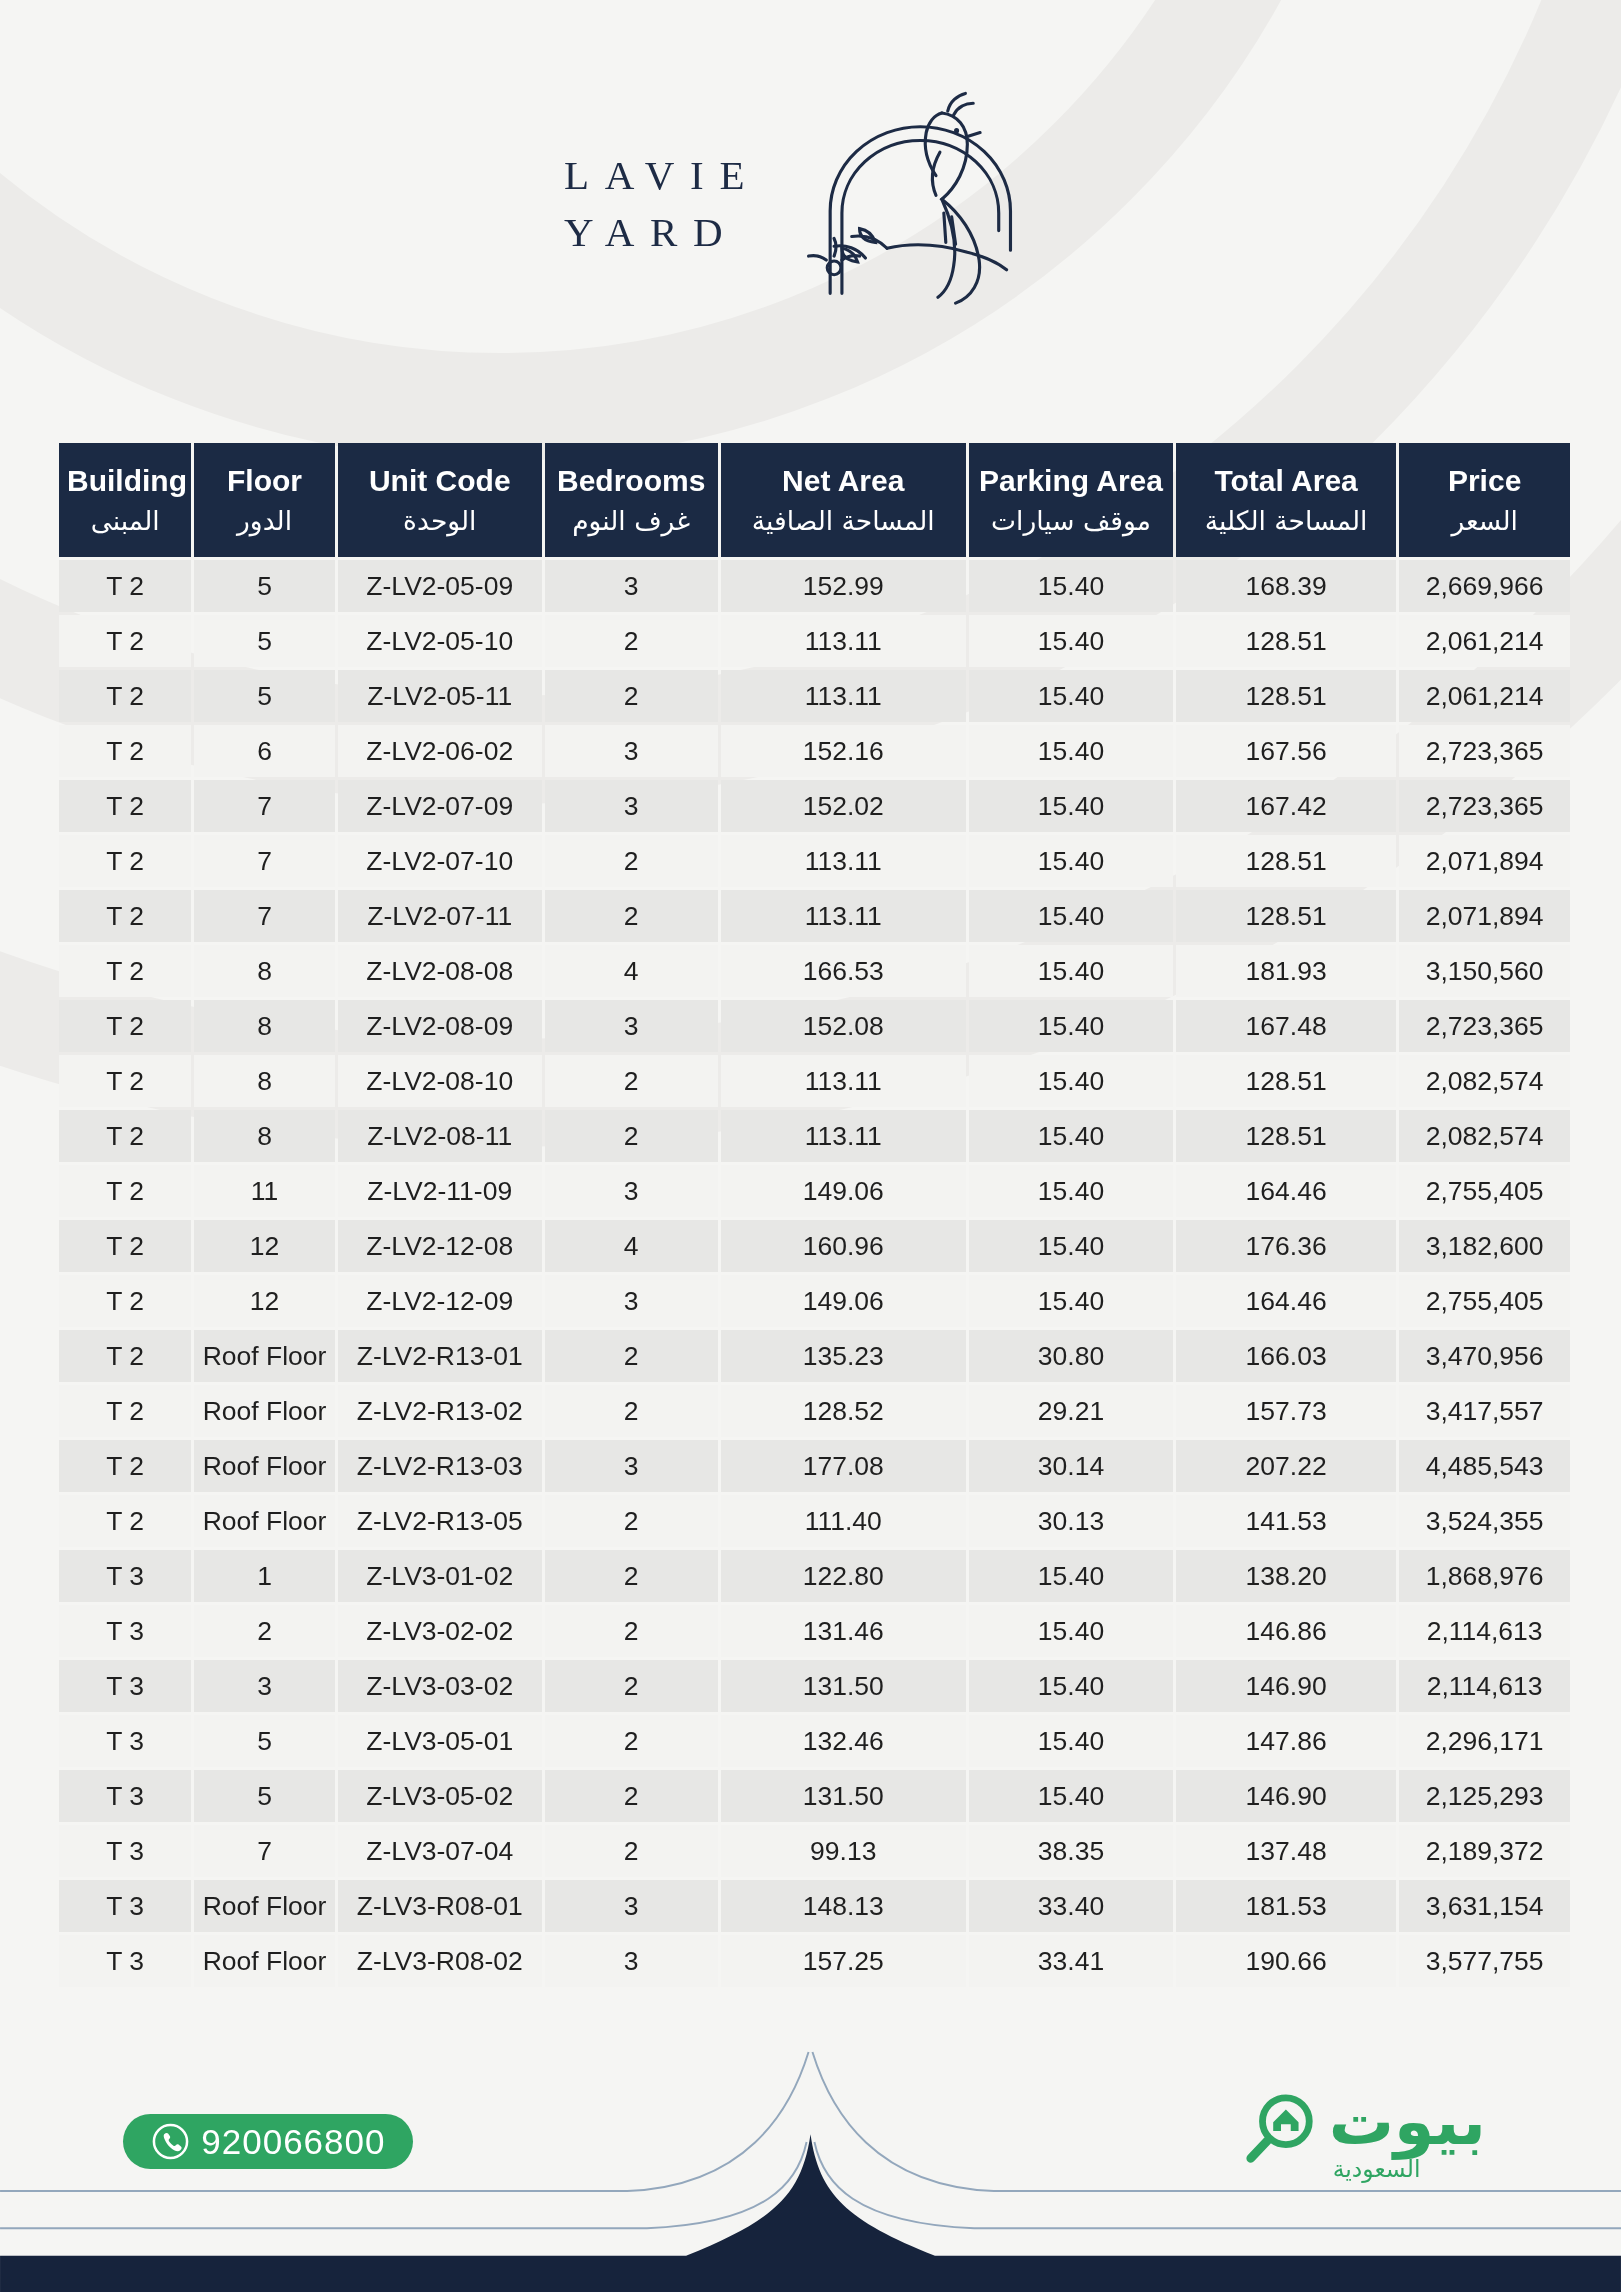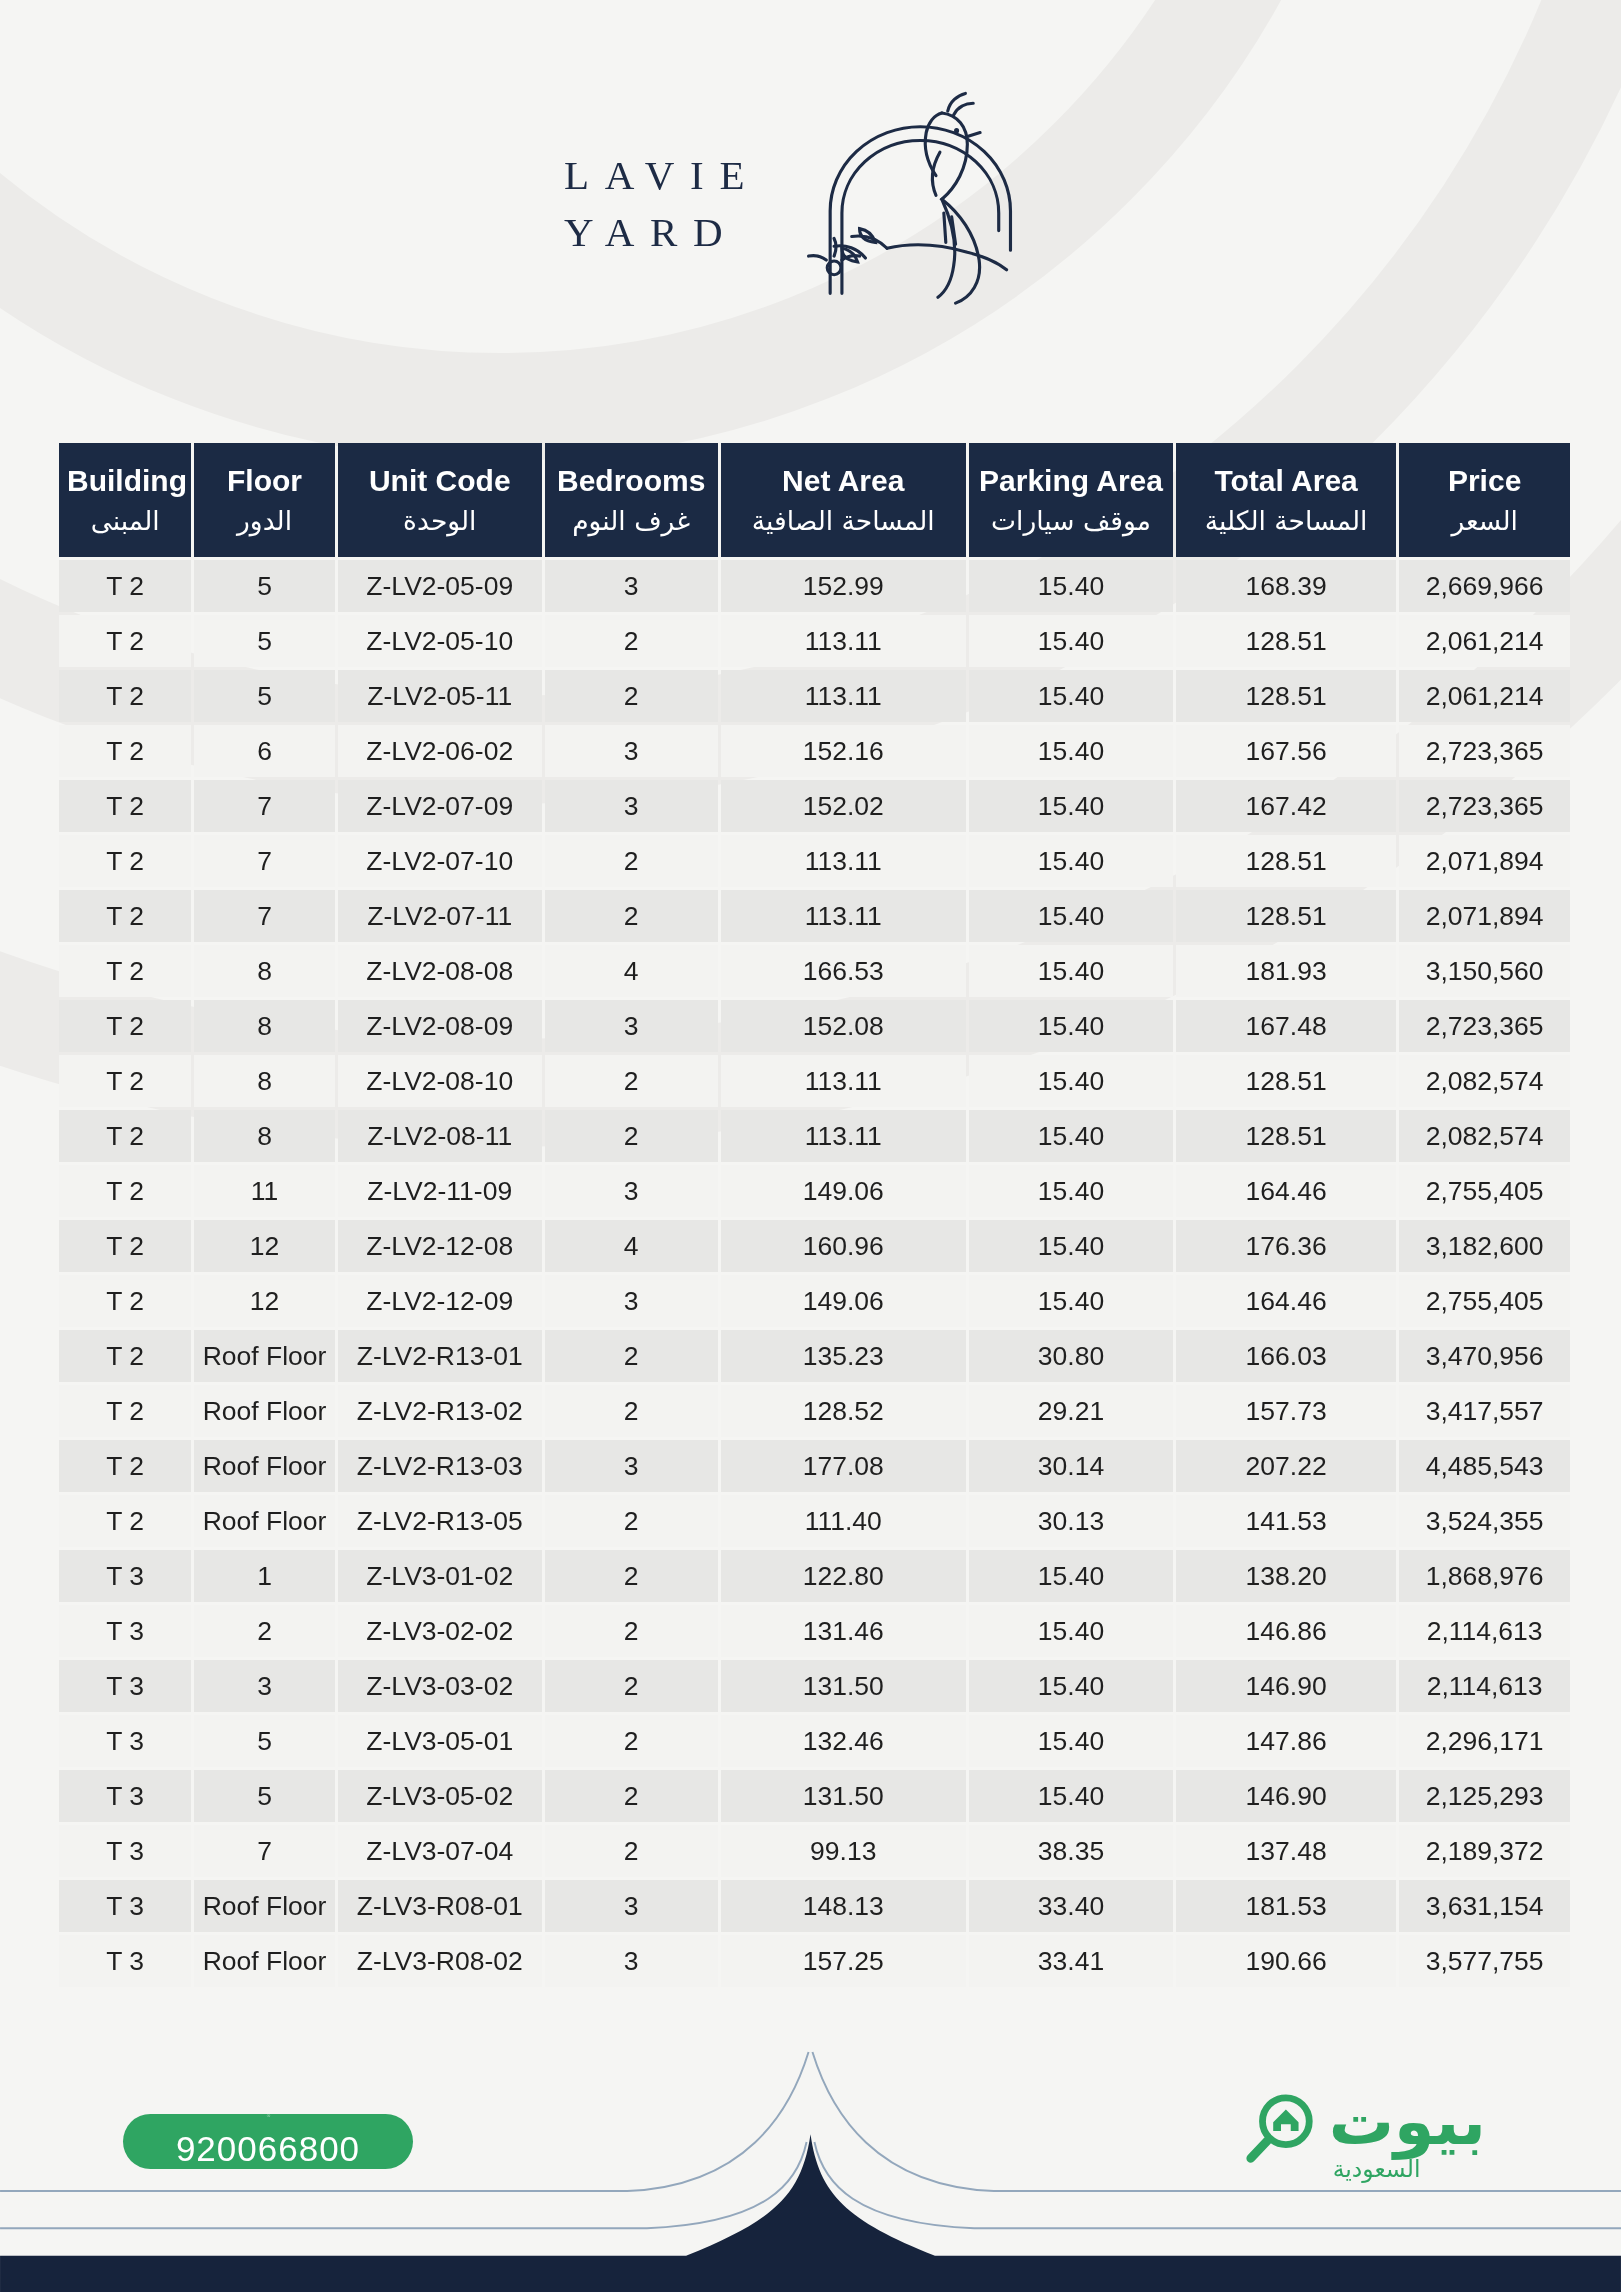--- a/index.html
+++ b/index.html
@@ -26,21 +26,21 @@
   th{background:#1b2a44;color:#ffffff;height:98px;vertical-align:middle;padding:8px;}
   .h-en{font-size:30px;font-weight:bold;font-family:"Liberation Sans",sans-serif;}
   .h-ar{font-size:26.5px;font-weight:normal;font-family:"DejaVu Sans",sans-serif;margin-top:6.9px;}
   td{height:50px;text-align:center;vertical-align:middle;font-size:26.5px;color:#1f1f1f;
      background:#f3f3f1;white-space:nowrap;overflow:hidden;}
   tbody tr:nth-child(odd) td{background:#e7e7e5;}
 
   
   .phone-badge{position:absolute;left:123px;top:2114px;width:290px;height:55px;
     background:#2fa562;border-radius:27.4px;display:flex;align-items:center;
-    justify-content:center;gap:11.8px;z-index:3;flex-direction:column;}
+    justify-content:center;gap:11.8px;z-index:3;}
   .phone-badge .num{color:#ffffff;font-size:35px;letter-spacing:1px;}
   .partner{position:absolute;left:1243px;top:2090px;z-index:3;display:flex;align-items:flex-start;gap:9.8px;}
   .partner .words{display:flex;flex-direction:column;align-items:flex-start;}
   .partner .name{color:#2fa562;font-size:65px;font-weight:bold;line-height:63px;
     font-family:"DejaVu Sans",sans-serif;}
   .partner .tagline{color:#2fa562;font-size:23.5px;font-weight:normal;margin-top:2px;margin-left:3.9px;
     font-family:"DejaVu Sans",sans-serif;}
   .bottom-decor{position:absolute;left:0;bottom:0;z-index:2;display:block;}
 </style>
 </head>

